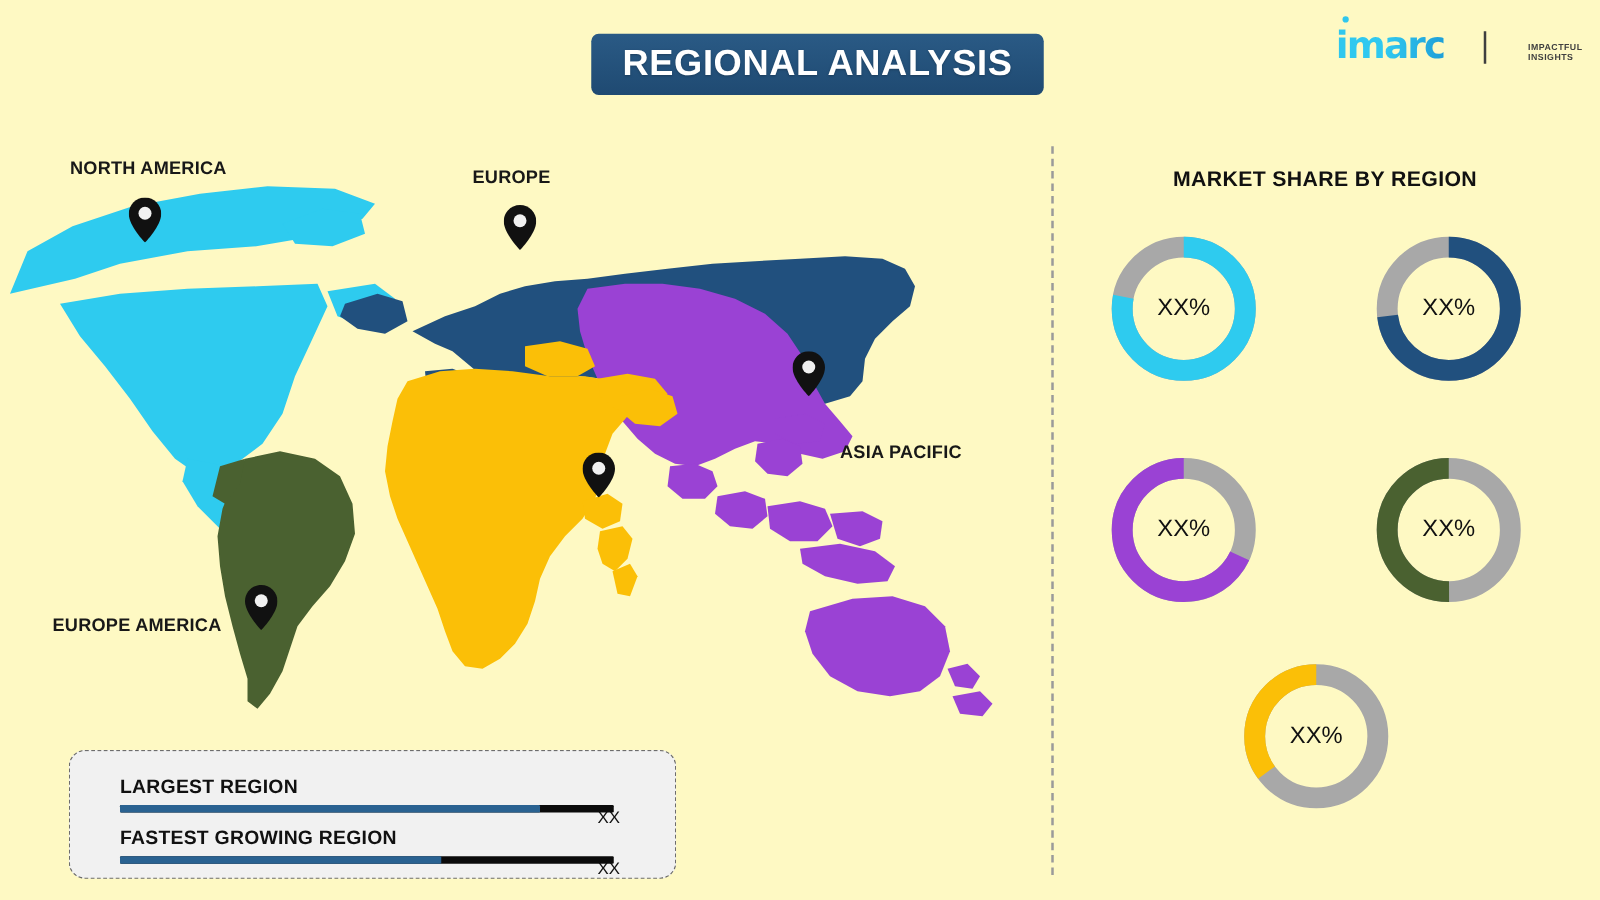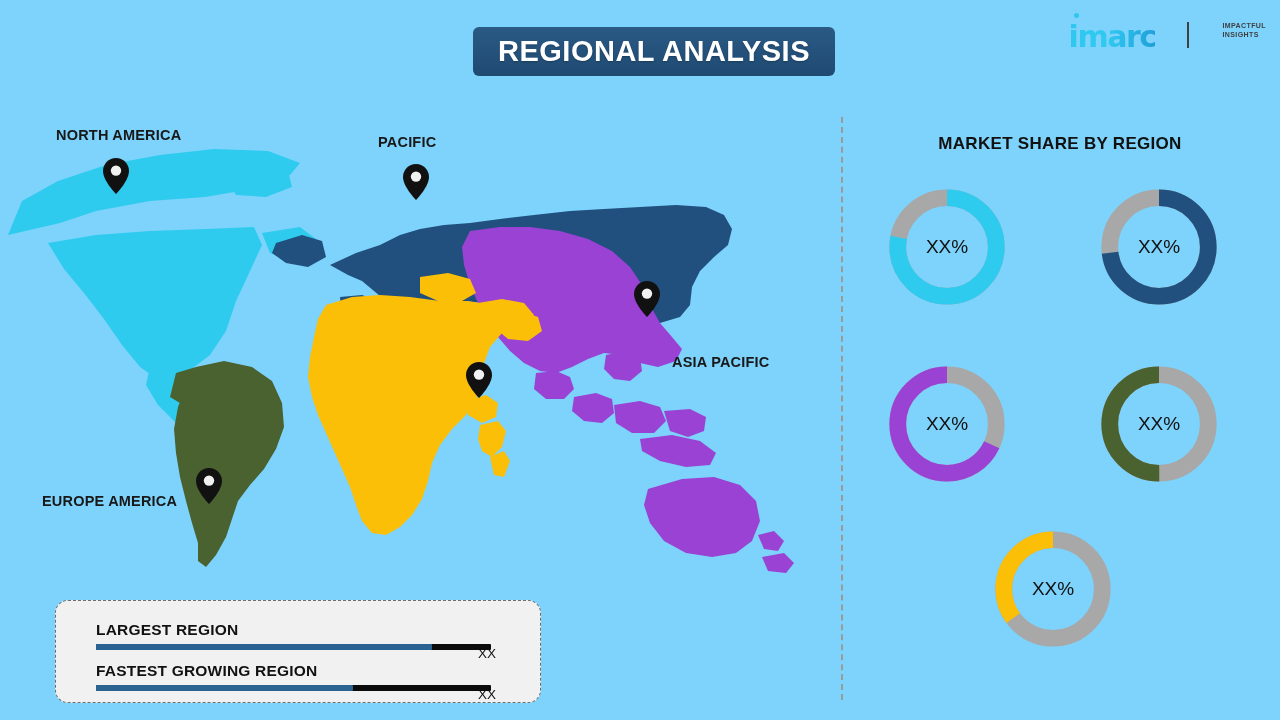--- a/index.html
+++ b/index.html
@@ -2,38 +2,38 @@
 <html><head>
 <meta charset="utf-8">
 <style>
   * { box-sizing: border-box; margin: 0; padding: 0; }
   html, body {
     width: 1280px; height: 720px;
     background: #f0f0f0;
     font-family: "Liberation Sans", sans-serif;
     overflow: hidden;
   }
-  #root { position: relative; width: 1280px; height: 720px; background: #7dd3fc; }
+  #root { position: relative; width: 1280px; height: 720px; background: #fef9c3; }
 
   
   .title-banner {
     position: absolute; left: 473px; top: 27px;
     width: 362px; height: 49px;
     background: linear-gradient(180deg, #2a5a85 0%, #1f4a72 100%);
     border-radius: 6px;
     display: flex; align-items: center; justify-content: center;
   }
   .title-banner span {
     color: #ffffff;
     font-size: 29px; font-weight: bold; letter-spacing: .5px;
     text-shadow: 0 1px 2px rgba(0,0,0,.25);
   }
 
   
-  .logo { position: absolute; right: 14px; top: 22px; display: flex; align-items: flex-start; gap: 28px; }
+  .logo { position: absolute; right: 14px; top: 22px; display: flex; align-items: flex-end; gap: 28px; }
   .logo-word { position: relative; display: flex; align-items: flex-end; }
   .logo-word .word {
     font-family: "DejaVu Sans", sans-serif;
     font-size: 30px; font-weight: bold; letter-spacing: -1.5px;
     background: linear-gradient(90deg, #2fc7ee 0%, #30c9f0 45%, #1f9fd8 100%);
     -webkit-background-clip: text; background-clip: text;
     color: transparent;
     line-height: 1;
   }
   .logo-dot {
@@ -173,21 +173,21 @@
         <path fill="#FBBF07" d="M480,320 L498,316 L506,326 L502,342 L492,352 L482,346 L478,334 Z"></path>
         <path fill="#FBBF07" d="M490,352 L504,346 L510,356 L504,372 L494,370 Z"></path>
         <path fill="#FBBF07" d="M478,198 L502,194 L524,198 L534,210 L528,224 L510,228 L492,222 L480,212 Z"></path>
         <path fill="#FBBF07" d="M420,172 L448,168 L470,174 L476,188 L462,196 L438,196 L420,188 Z"></path>
         <path fill="#FBBF07" d="M496,212 L520,206 L538,212 L542,226 L528,236 L508,234 L496,224 Z"></path>
       </g>
     </svg>
   </div>
 
   <div class="region-label" style="left:56px; top:126px;">NORTH AMERICA</div>
-  <div class="region-label" style="left:378px; top:133px;">PACIFIC</div>
+  <div class="region-label" style="left:378px; top:133px;">EUROPE</div>
   <div class="region-label" style="left:672px; top:313px;margin-top:40px;">ASIA PACIFIC</div>
   <div class="region-label" style="left:42px; top:492px;">EUROPE AMERICA</div>
 
   <div class="pin" style="left:103px; top:158px;">
     <svg viewBox="0 0 26 36">
         <path d="M13 0C5.8 0 0 5.8 0 13c0 9.8 13 23 13 23s13-13.2 13-23C26 5.8 20.2 0 13 0z" fill="#111"></path>
         <circle cx="13" cy="12.6" r="5.2" fill="#f1f1f1"></circle>
       </svg>
   </div>
   <div class="pin" style="left:403px; top:164px;">

